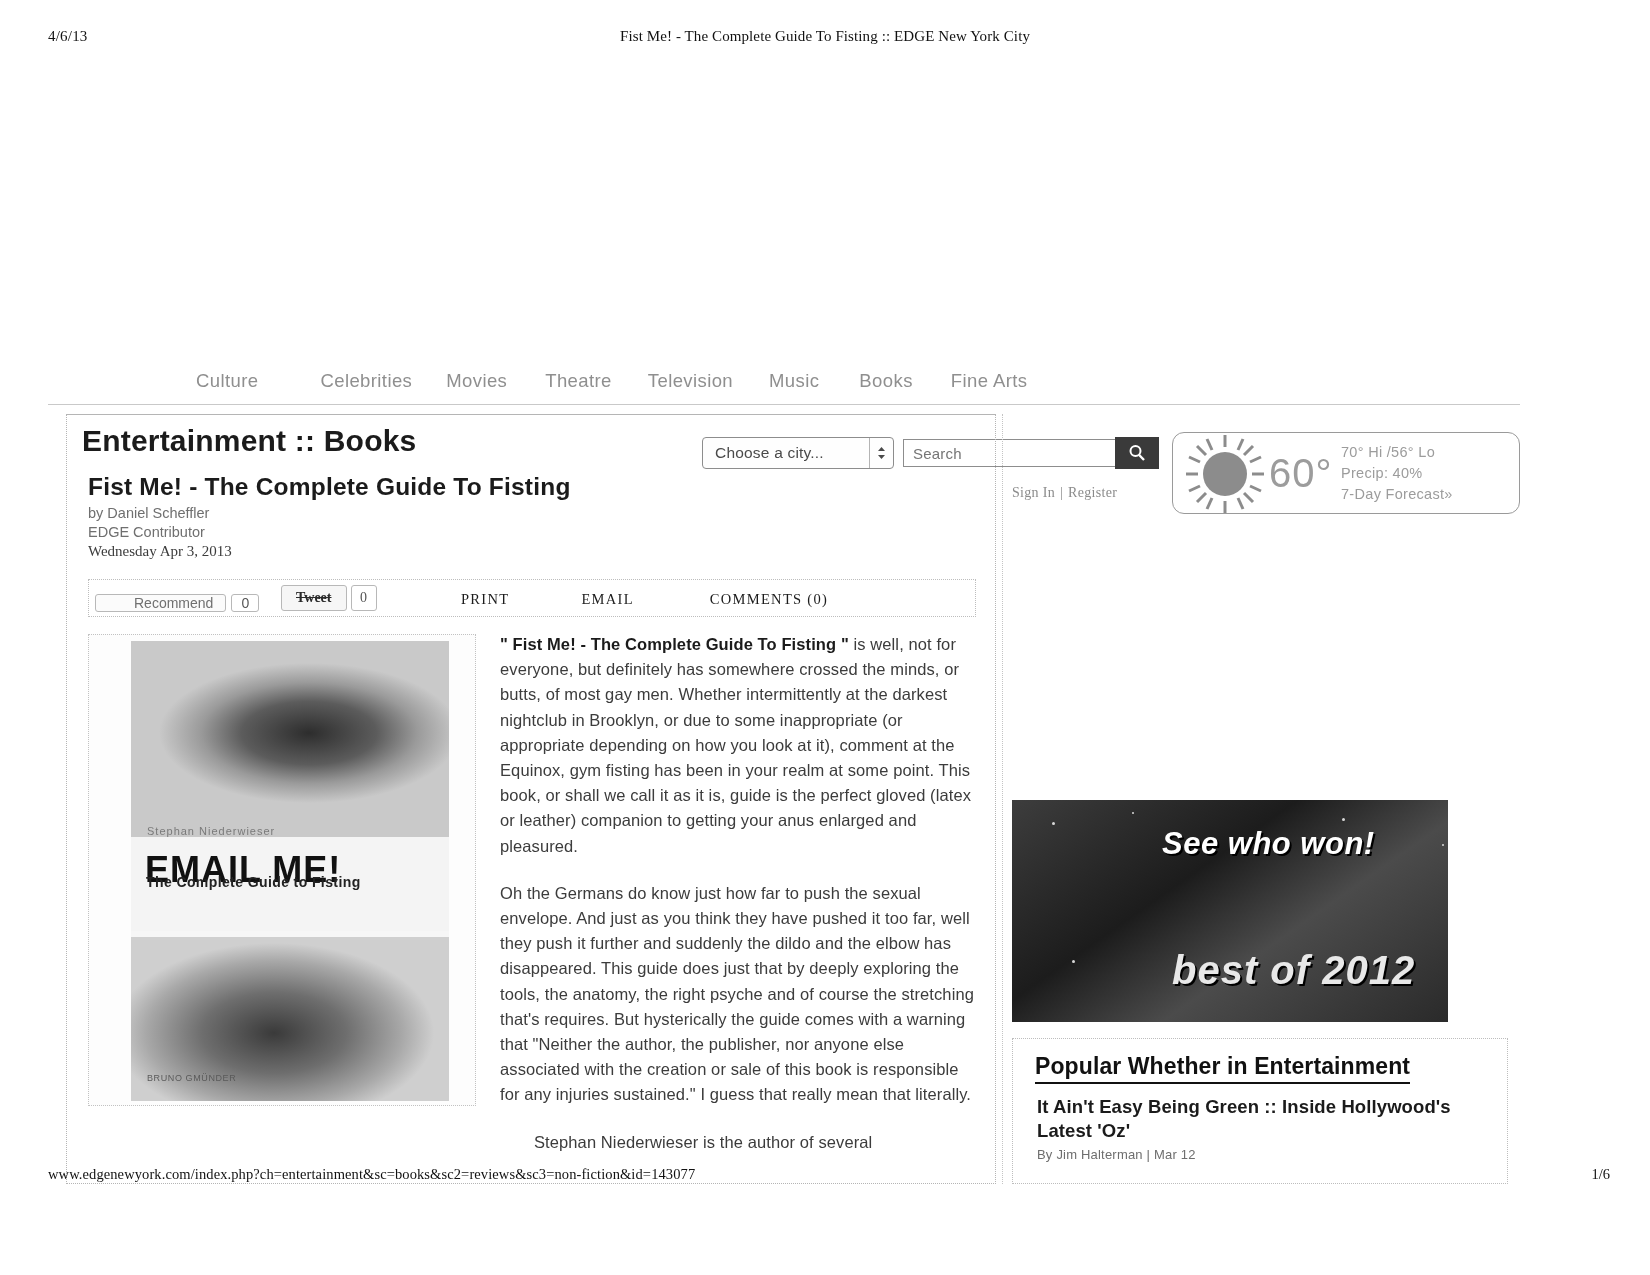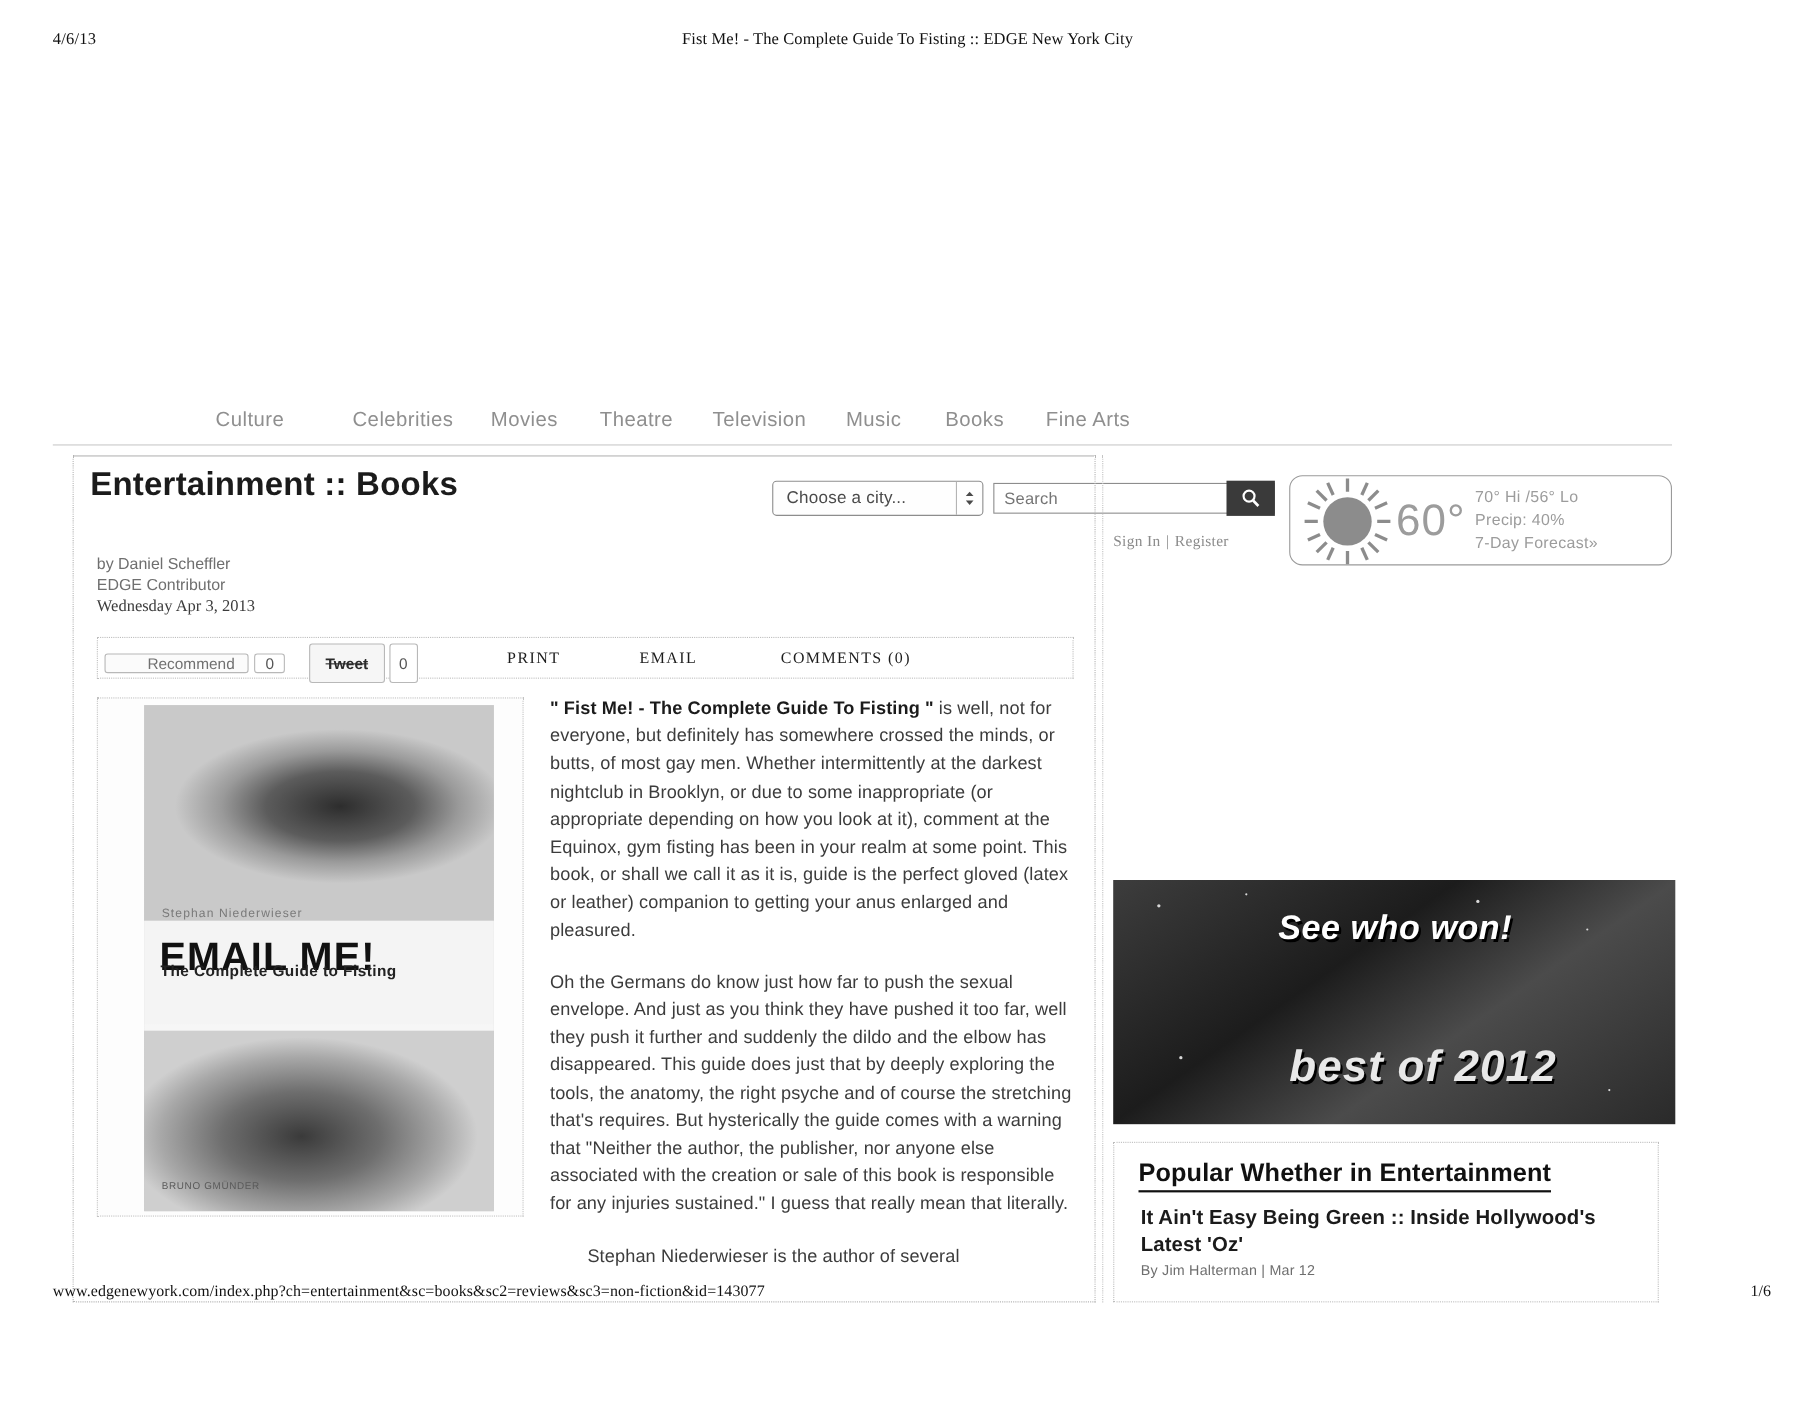--- a/index.html
+++ b/index.html
@@ -156,21 +156,21 @@
     padding: 0 12px 0 38px; display: flex; align-items: center;
     font-size: 14px; color: #707070; background: #fbfbfb;
   }
   .fb-recommend .cnt {
     margin-left: 5px; border: 1px solid #b8b8b8; border-radius: 3px;
     min-width: 28px; display: flex; align-items: center; justify-content: center;
     font-size: 14px; color: #555; background: #fff;
   }
   .tw-tweet {
     position: absolute; left: 192px; top: 5px;
-    height: 36px; display: flex; align-items: stretch;
+    height: 26px; display: flex; align-items: stretch; font-family: Liberation Serif, serif;
   }
   .tw-tweet .lbl {
     border: 1px solid #b8b8b8; border-radius: 3px;
     padding: 0 14px 0 14px; display: flex; align-items: center;
     font-size: 14px; font-weight: bold; color: #2a2a2a; background: #f6f6f6;
     text-decoration: line-through;
   }
   .tw-tweet .cnt {
     margin-left: 4px; border: 1px solid #b8b8b8; border-radius: 3px;
     min-width: 26px; display: flex; align-items: center; justify-content: center;
@@ -235,21 +235,21 @@
   .article-col p {
     font-size: 16.5px; line-height: 25.2px; color: #3c3c3c;
     letter-spacing: .1px; margin-bottom: 22px;
   }
   .article-col p b { color: #1b1b1b; }
   .article-col p.indent { text-indent: 34px; }
 
   
   .ad-box {
     position: absolute; left: 1012px; top: 800px;
-    width: 511px; height: 222px;
+    width: 436px; height: 222px;
     background: linear-gradient(145deg, #3d3d3d 0%, #1c1c1c 38%, #4b4b4b 62%, #2a2a2a 100%);
     overflow: hidden;
   }
   .ad-box .spark {
     position: absolute; background: #d8d8d8; border-radius: 50%;
   }
   .ad-seewho {
     position: absolute; left: 150px; top: 26px;
     font-size: 31px; font-weight: bold; color: #ffffff;
     font-style: italic; letter-spacing: .5px;
@@ -384,20 +384,21 @@
         <span class="gap" style="width:38px"></span>
       <a>Fine Arts</a>
     </div>
   </div>
   <div class="navrule"></div>
 
   <div class="content-frame"></div>
   <div class="rail-divider"></div>
 
   <div class="sec-title">Entertainment :: Books</div>
+  <div class="art-title">Fist Me! - The Complete Guide To Fisting</div>
 
   <div class="byline">
     <div>by Daniel Scheffler</div>
     <div>EDGE Contributor</div>
     <div class="date">Wednesday Apr 3, 2013</div>
   </div>
 
   <div class="socialbar">
     <div class="fb-recommend">
       <div class="lbl">Recommend</div>

